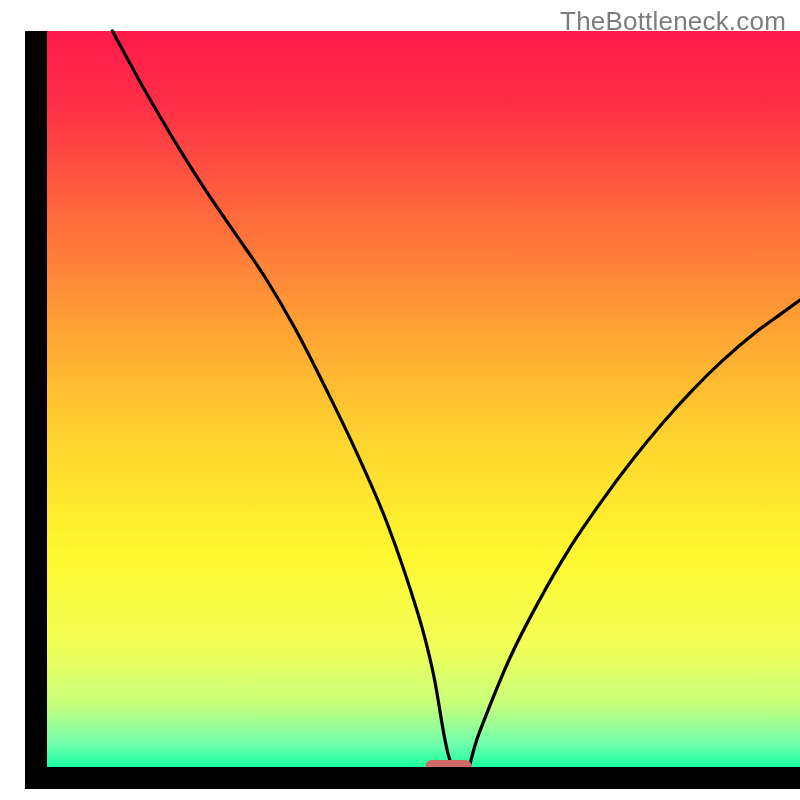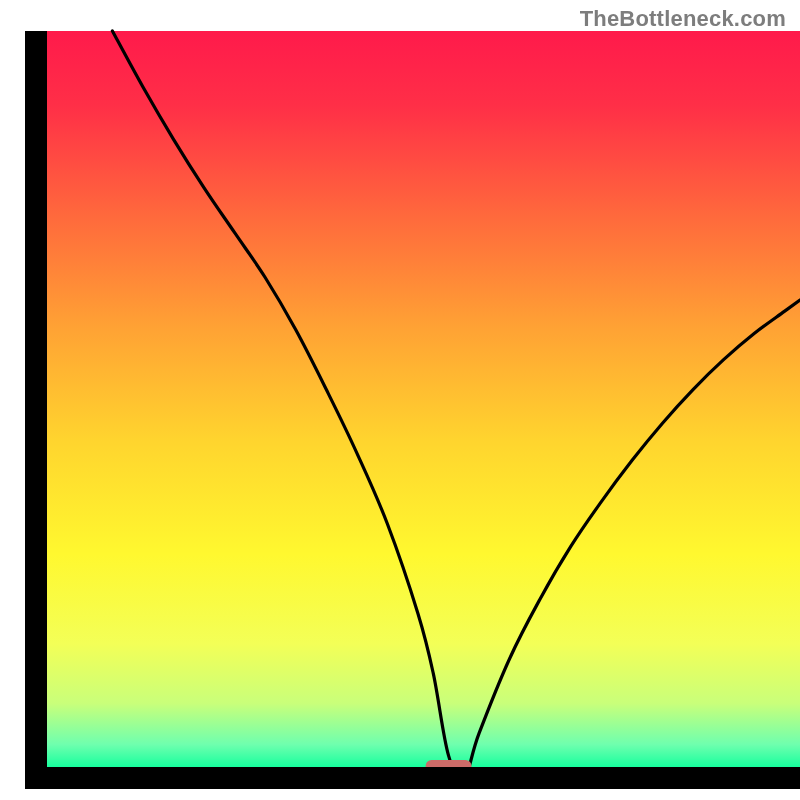--- a/index.html
+++ b/index.html
@@ -13,22 +13,22 @@
   }
   .container {
     position: relative;
     width: 800px;
     height: 800px;
   }
   .watermark {
     position: absolute;
     top: 6px;
     right: 14px;
-    font-size: 22px;
-    font-weight: 700;
+    font-size: 26px;
+    font-weight: 400;
     color: #7d7d7d;
     letter-spacing: 0.2px;
     z-index: 10;
     user-select: none;
   }
   svg {
     display: block;
   }
 </style>
 </head>

